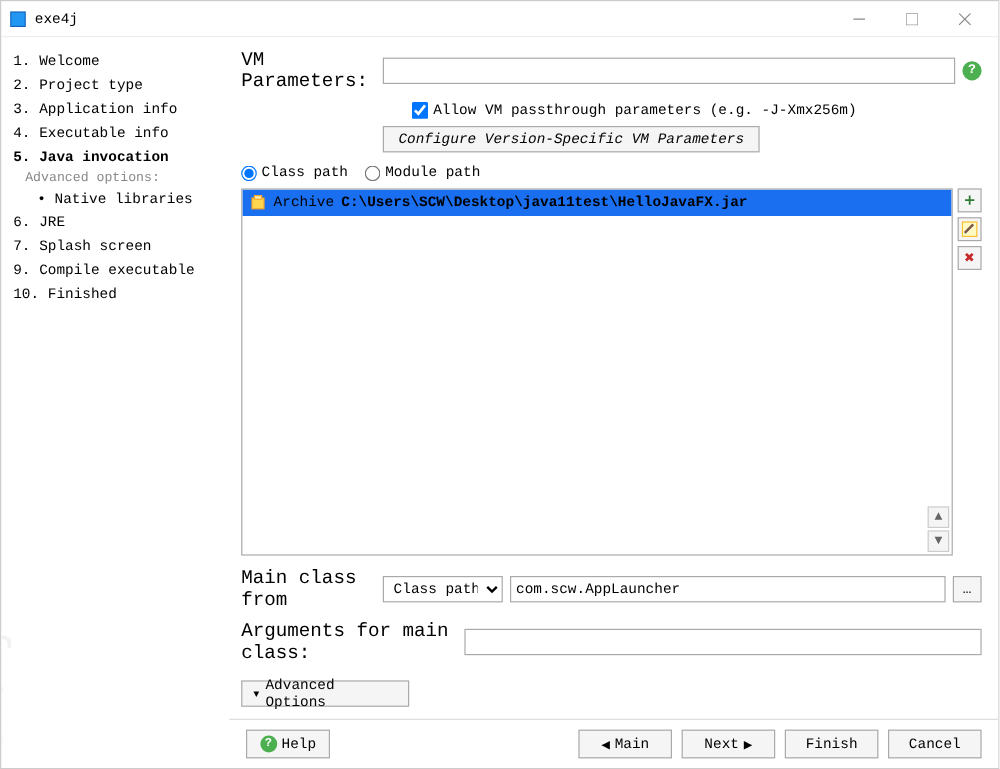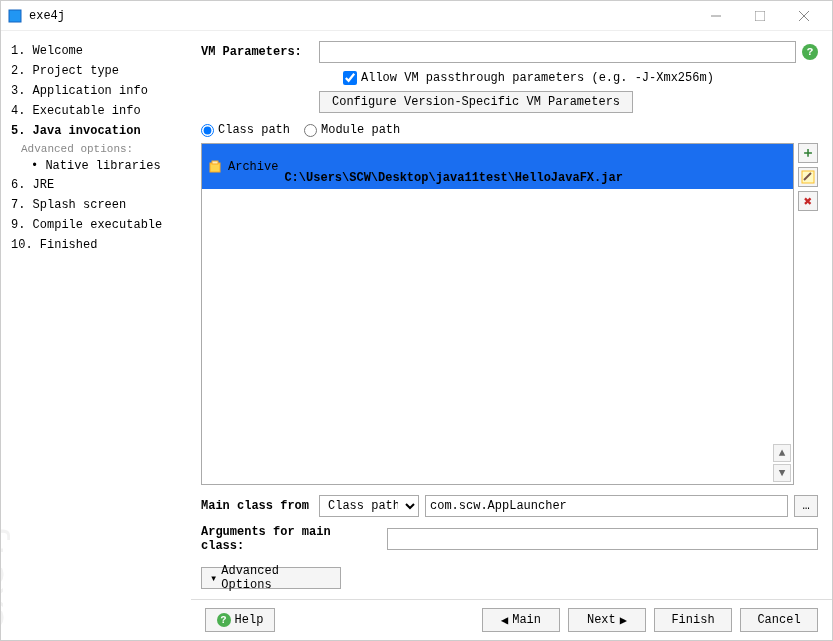--- a/index.html
+++ b/index.html
@@ -13,36 +13,36 @@
 .content { flex: 1; display: flex; overflow: hidden; }
 .sidebar { width: 190px; padding: 10px 6px; position: relative; }
 .sidebar .step { padding: 2px 0 2px 4px; font-size: 12px; line-height: 16px; }
 .sidebar .step.active { font-weight: bold; }
 .sidebar .adv-label { font-size: 11px; color: #888; padding: 2px 0 2px 14px; }
 .sidebar .sub-step { padding: 2px 0 2px 24px; font-size: 12px; }
 .watermark { position: absolute; bottom: 10px; left: 10px; font-size: 36px; color: #f2f2f2; transform: rotate(-90deg); transform-origin: left bottom; font-family: monospace; pointer-events: none; }
 .main { flex: 1; padding: 10px 14px 8px 10px; display: flex; flex-direction: column; gap: 4px; overflow: hidden; }
 .main h1 { font-size: 18px; font-weight: bold; margin-bottom: 10px; }
 .row { display: flex; align-items: center; gap: 6px; margin-bottom: 4px; }
-.row .label { width: 112px; font-size: 12px; font-weight: bold; }
+.row .label { width: 112px; font-size: 16px; }
 .text-input { flex: 1; height: 22px; border: 1px solid #aaa; padding: 2px 4px; font-size: 12px; font-family: inherit; }
 .help-icon { width: 16px; height: 16px; border-radius: 50%; background: #4caf50; color: #fff; display: flex; align-items: center; justify-content: center; font-weight: bold; font-size: 11px; }
 .indent-block { margin-left: 118px; display: flex; flex-direction: column; gap: 6px; margin-bottom: 6px; }
 .checkbox-row { display: flex; align-items: center; gap: 4px; padding-left: 24px; }
 .checkbox-row input { width: 14px; height: 14px; }
 .btn { height: 22px; padding: 0 12px; border: 1px solid #aaa; background: #f5f5f5; font-size: 12px; font-family: inherit; cursor: default; }
 .radio-row { display: flex; align-items: center; gap: 14px; margin-bottom: 2px; }
 .radio-item { display: flex; align-items: center; gap: 4px; }
 .radio-item input { width: 13px; height: 13px; }
 .list-area { display: flex; gap: 4px; flex: 1; min-height: 0; }
 .listbox { flex: 1; border: 1px solid #aaa; background: #fff; display: flex; flex-direction: column; overflow: hidden; }
 .listbox .list-content { flex: 1; overflow-y: auto; }
 .list-row { display: flex; align-items: center; gap: 6px; padding: 2px 6px; background: #1a6ef0; color: #000000; font-size: 12px; line-height: 18px; }
 .list-row .archive-icon { width: 14px; height: 14px; display: inline-flex; align-items: center; justify-content: center; }
-.list-row .archive-path { font-weight: bold; margin-top: 23px; }
+.list-row .archive-path { font-weight: bold; }
 .side-tools { display: flex; flex-direction: column; gap: 4px; }
 .tool-btn { width: 20px; height: 20px; border: 1px solid #aaa; background: #f5f5f5; display: flex; align-items: center; justify-content: center; font-size: 14px; }
 .tool-btn.add { color: #2e7d32; font-weight: bold; }
 .tool-btn.del { color: #c62828; font-weight: bold; }
 .scroll-arrow { width: 18px; height: 18px; border: 1px solid #ccc; background: #f5f5f5; display: flex; align-items: center; justify-content: center; font-size: 11px; color: #666; }
 .select-box { height: 22px; border: 1px solid #aaa; padding: 0 4px; font-size: 12px; font-family: inherit; background: #fff; }
 .browse-btn { width: 24px; height: 22px; border: 1px solid #aaa; background: #f5f5f5; font-size: 12px; display: flex; align-items: center; justify-content: center; }
 .adv-opt-btn { width: 140px; height: 22px; border: 1px solid #aaa; background: #f5f5f5; display: flex; align-items: center; gap: 4px; padding: 0 8px; font-size: 12px; margin-top: 6px; }
 .footer { border-top: 1px solid #ddd; padding: 8px 14px; display: flex; align-items: center; gap: 8px; }
 .footer .spacer { flex: 1; }
@@ -102,21 +102,21 @@
         <span class="label">VM Parameters:</span>
         <input class="text-input" value="" style="">
         <span class="help-icon">?</span>
       </div>
 
       <div class="indent-block">
         <div class="checkbox-row">
           <input type="checkbox" checked="" style="">
           <span>Allow VM passthrough parameters (e.g. -J-Xmx256m)</span>
         </div>
-        <button class="btn" style="width:fit-content;">Configure Version-Specific VM Parameters</button>
+        <button class="btn" style="width:fit-content;font-style:italic;">Configure Version-Specific VM Parameters</button>
       </div>
 
       <div class="radio-row">
         <label class="radio-item">
           <input type="radio" name="pathtype" checked="" style="">
           <span>Class path</span>
         </label>
         <label class="radio-item">
           <input type="radio" name="pathtype" style="">
           <span>Module path</span>

